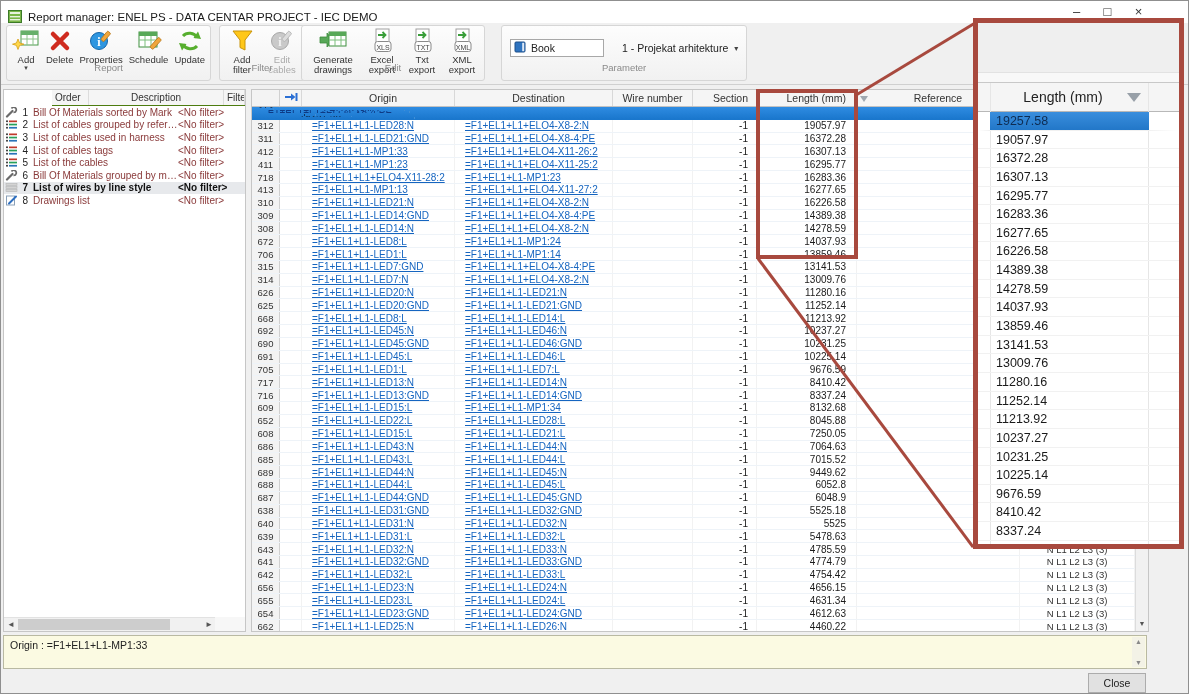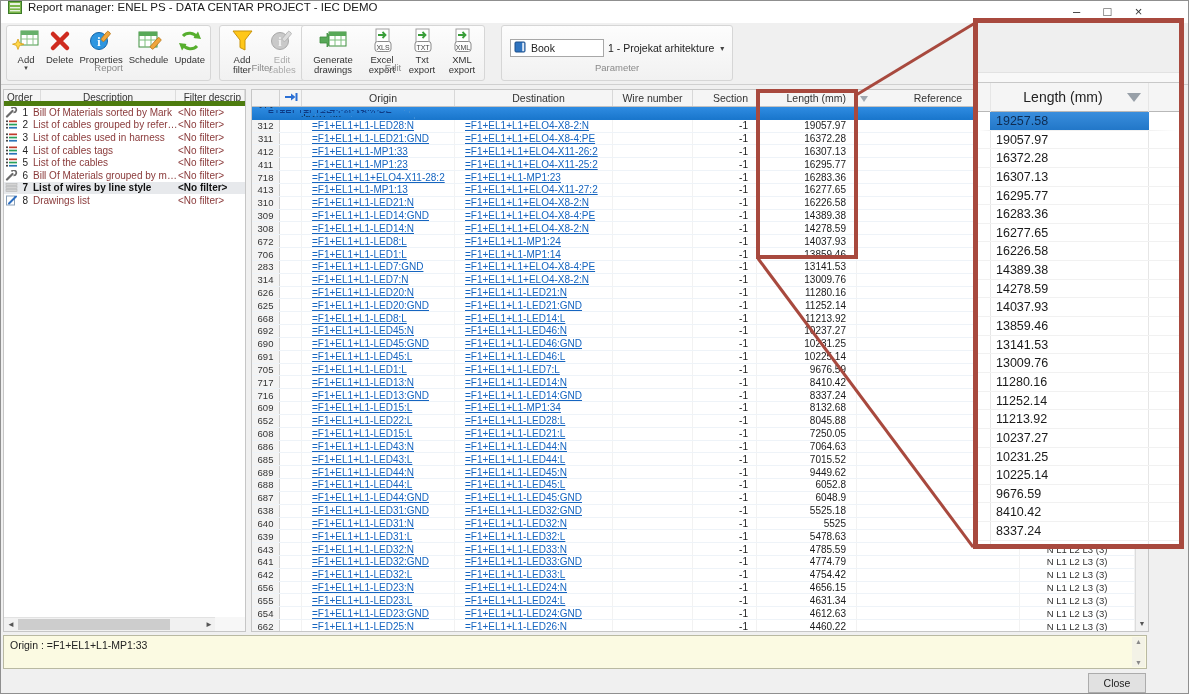--- a/index.html
+++ b/index.html
@@ -1,43 +1,43 @@
 <!DOCTYPE html>
 <html style="--ann: #A8493E;"><head>
 <meta charset="utf-8">
 <style>
   html,body{margin:0;padding:0;background:#cfcfcf;}
   *{box-sizing:border-box;}
   .window{position:relative;width:1189px;height:694px;background:#f0f0f0;border:1px solid #8f8f8f;
     font-family:"Liberation Sans",sans-serif;overflow:hidden;}
   
-  .titlebar{position:absolute;left:0;top:0;right:0;height:22px;background:#ffffff;display:flex;align-items:flex-start;}
+  .titlebar{position:absolute;left:0;top:0;right:0;height:22px;background:#ffffff;display:flex;align-items:flex-end;}
   .title-icon{margin:0 6px 0 7px;display:flex;}
   .title-text{font-size:11.5px;color:#1a1a1a;white-space:nowrap;}
   .win-controls{position:absolute;right:34px;top:0;display:flex;}
   .wc{width:31px;height:21px;display:flex;align-items:center;justify-content:center;font-size:13px;color:#333;cursor:default;}
   
   .ribbon{position:absolute;left:0;top:22px;right:0;height:62px;background:#f0f0f0;border-bottom:1px solid #d0d0d0;}
   .rgroup{position:absolute;top:2px;height:56px;border:1px solid #d6d6d6;border-radius:3px;
     background:linear-gradient(#fdfdfd,#f1f1f1);}
   .rbuttons{display:flex;height:44px;padding:1px 2px;align-items:flex-start;}
   .rglabel{position:absolute;left:0;right:0;bottom:7px;text-align:center;font-size:9.5px;color:#8a8a8a;line-height:11px;}
   .tbtn{display:flex;flex-direction:column;align-items:center;padding:1px 3px;}
   .ticon{height:26px;display:flex;align-items:center;justify-content:center;}
   .tlabel{font-size:9.5px;line-height:10px;color:#333;text-align:center;margin-top:1px;}
   .tbtn.disabled .tlabel{color:#ababab;}
   .drop-arrow{font-size:7px;color:#444;line-height:6px;}
-  .param-row{display:flex;align-items:center;height:44px;padding:0 8px;gap:4px;}
+  .param-row{display:flex;align-items:center;height:44px;padding:0 8px;gap:18px;}
   .book-field{width:94px;height:18px;background:#fff;border:1px solid #a8a8a8;display:flex;align-items:center;
     font-size:10.5px;color:#222;gap:4px;padding:0 3px;}
   .combo{font-size:10.5px;color:#222;display:flex;gap:6px;align-items:center;}
   .carr{font-size:8px;color:#444;}
   
   .left-panel{position:absolute;left:2px;top:88px;width:243px;height:543px;background:#fff;border:1px solid #c6c6c6;}
-  .lp-header{display:flex;height:16px;background:#f5f5f5;border-bottom:5px solid #4d7c0f;font-size:10px;color:#333;}
+  .lp-header{display:flex;height:16px;background:#f5f5f5;border-bottom:1px solid #4d7c0f;font-size:10px;color:#333;margin-left:48px;}
   .lp-h{border-right:1px solid #dcdcdc;padding:2px 3px;white-space:nowrap;overflow:hidden;}
   .lp-h1{width:37px;}.lp-h2{width:135px;text-align:center;}.lp-h3{flex:1;text-align:right;}
   .lp-row{display:flex;height:12.6px;align-items:center;font-size:10px;color:#8a3a3a;white-space:nowrap;}
   .lp-row.sel{background:#e7e9ec;color:#111;font-weight:bold;}
   .lp-ic{width:14px;display:flex;justify-content:center;}
   .lp-ord{width:10px;text-align:right;margin-right:5px;color:#222;}
   .lp-row.sel .lp-ord{color:#111;}
   .lp-desc{width:145px;overflow:hidden;text-overflow:ellipsis;}
   .lp-filter{flex:1;overflow:hidden;}
   .lp-hscroll{position:absolute;left:0;bottom:0;height:14px;width:212px;background:#f1f1f1;border-top:1px solid #e2e2e2;}
@@ -578,21 +578,21 @@
           <div class="g-c c-dest">
             <span class="glink">=F1+EL1+L1-MP1:14</span>
           </div>
           <div class="g-c c-wire"></div>
           <div class="g-c c-sect">-1</div>
           <div class="g-c c-len">13859.46</div>
           <div class="g-c c-ref"></div>
           <div class="g-c c-style"></div>
         </div>
         <div class="g-row">
-          <div class="g-c c-id">283</div>
+          <div class="g-c c-id">315</div>
           <div class="g-c c-goto"></div>
           <div class="g-c c-origin">
             <span class="glink">=F1+EL1+L1-LED7:GND</span>
           </div>
           <div class="g-c c-dest">
             <span class="glink">=F1+EL1+L1+ELO4-X8-4:PE</span>
           </div>
           <div class="g-c c-wire"></div>
           <div class="g-c c-sect">-1</div>
           <div class="g-c c-len">13141.53</div>

